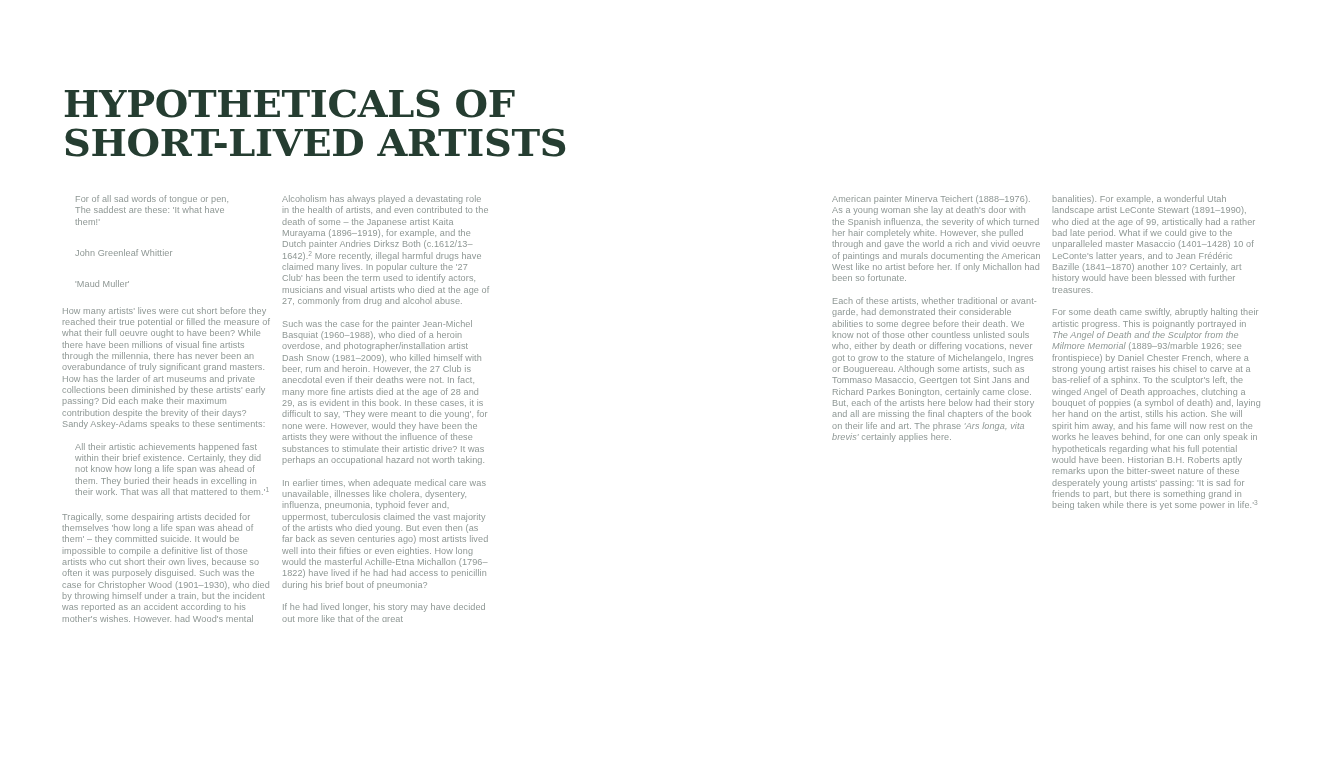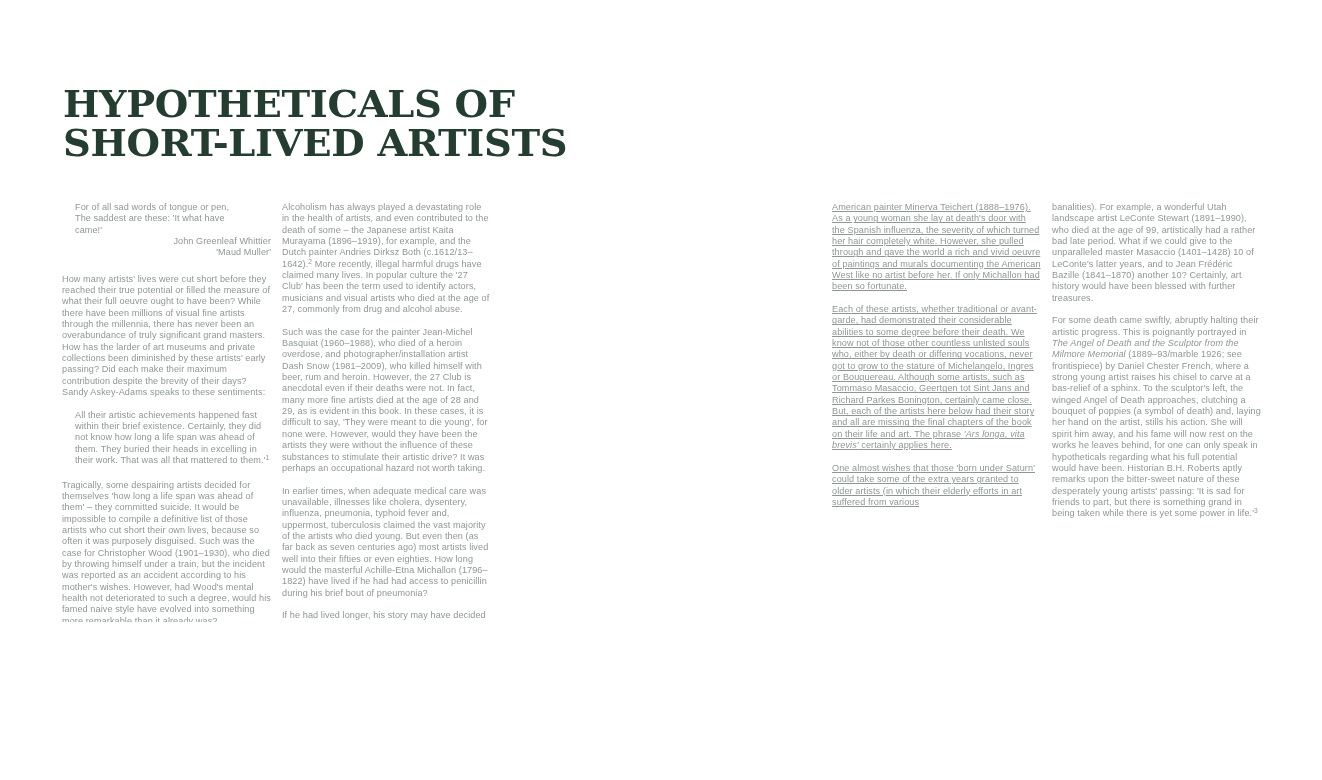--- a/index.html
+++ b/index.html
@@ -37,48 +37,49 @@
   .chapter-title .tline {
     display: block;
     white-space: nowrap;
     transform: scaleX(1.04);
     transform-origin: left center;
   }
 
   
   .col {
     position: absolute;
-    top: 202px;
+    top: 194px;
     width: 209px;
     color: #8e9794;
     font-size: 9.1px;
     line-height: 11.35px;
     letter-spacing: 0.01em;
     -webkit-font-smoothing: antialiased;
   }
   .col-1 { left: 62px;   }
   .col-2 { left: 282px;  }
-  .col-3 { left: 832px; text-decoration: underline;  }
+  .col-3 { left: 832px;  }
   .col-4 { left: 1052px; }
 
   .col p {
     margin: 0 0 11.3px 0;
   }
   .col p:last-child { margin-bottom: 0; }
 
   
   .epigraph {
     margin-left: 13px;
     width: 196px;
     margin-bottom: 15px;
   }
   .epigraph .q-line { display: block; }
   .attrib {
-    text-align: right;
+    text-align: left;
     display: block;
+    margin-top: 20px;
   }
 
   
   .extract {
     margin-left: 13px;
     width: 196px;
     margin-bottom: 13px;
   }
 
   em, .ital {
@@ -110,21 +111,21 @@
   <h1 class="chapter-title">
     <span class="tline">Hypotheticals of</span>
     <span class="tline">Short-Lived Artists</span>
   </h1>
 
   <div class="col col-1">
 
     <div class="epigraph">
       <span class="q-line">For of all sad words of tongue or pen,</span>
       <span class="q-line">The saddest are these: 'It what have</span>
-      <span class="q-line">came!'</span>
+      <span class="q-line">them!'</span>
       <span class="attrib">John Greenleaf Whittier</span>
       <span class="attrib">'Maud Muller'</span>
     </div>
 
     <p>How many artists' lives were cut short before they reached their true potential or filled the measure of what their full oeuvre ought to have been? While there have been millions of visual fine artists through the millennia, there has never been an overabundance of truly significant grand masters. How has the larder of art museums and private collections been diminished by these artists' early passing? Did each make their maximum contribution despite the brevity of their days? Sandy Askey-Adams speaks to these sentiments:</p>
 
     <div class="extract">
       <span>All their artistic achievements happened fast within their brief existence. Certainly, they did not know how long a life span was ahead of them. They buried their heads in excelling in their work. That was all that mattered to them.'</span><sup>1</sup>
     </div>
 
@@ -134,21 +135,20 @@
   <div class="col col-2">
     <p><span>Alcoholism has always played a devastating role in the health of artists, and even contributed to the death of some – the Japanese artist Kaita Murayama (1896–1919), for example, and the Dutch painter Andries Dirksz Both (c.1612/13–1642).</span><sup>2</sup><span> More recently, illegal harmful drugs have claimed many lives. In popular culture the '27 Club' has been the term used to identify actors, musicians and visual artists who died at the age of 27, commonly from drug and alcohol abuse.</span></p>
     <p>Such was the case for the painter Jean-Michel Basquiat (1960–1988), who died of a heroin overdose, and photographer/installation artist Dash Snow (1981–2009), who killed himself with beer, rum and heroin. However, the 27 Club is anecdotal even if their deaths were not. In fact, many more fine artists died at the age of 28 and 29, as is evident in this book. In these cases, it is difficult to say, 'They were meant to die young', for none were. However, would they have been the artists they were without the influence of these substances to stimulate their artistic drive? It was perhaps an occupational hazard not worth taking.</p>
     <p>In earlier times, when adequate medical care was unavailable, illnesses like cholera, dysentery, influenza, pneumonia, typhoid fever and, uppermost, tuberculosis claimed the vast majority of the artists who died young. But even then (as far back as seven centuries ago) most artists lived well into their fifties or even eighties. How long would the masterful Achille-Etna Michallon (1796–1822) have lived if he had had access to penicillin during his brief bout of pneumonia?</p>
     <p>If he had lived longer, his story may have decided out more like that of the great</p>
   </div>
 
   <div class="col col-3">
     <p>American painter Minerva Teichert (1888–1976). As a young woman she lay at death's door with the Spanish influenza, the severity of which turned her hair completely white. However, she pulled through and gave the world a rich and vivid oeuvre of paintings and murals documenting the American West like no artist before her. If only Michallon had been so fortunate.</p>
     <p><span>Each of these artists, whether traditional or avant-garde, had demonstrated their considerable abilities to some degree before their death. We know not of those other countless unlisted souls who, either by death or differing vocations, never got to grow to the stature of Michelangelo, Ingres or Bouguereau. Although some artists, such as Tommaso Masaccio, Geertgen tot Sint Jans and Richard Parkes Bonington, certainly came close. But, each of the artists here below had their story and all are missing the final chapters of the book on their life and art. The phrase </span><span class="ital">'Ars longa, vita brevis'</span><span> certainly applies here.</span></p>
-    <p>One almost wishes that those 'born under Saturn' could take some of the extra years granted to older artists (in which their elderly efforts in art suffered from various</p>
   </div>
 
   <div class="col col-4">
     <p>banalities). For example, a wonderful Utah landscape artist LeConte Stewart (1891–1990), who died at the age of 99, artistically had a rather bad late period. What if we could give to the unparalleled master Masaccio (1401–1428) 10 of LeConte's latter years, and to Jean Frédéric Bazille (1841–1870) another 10? Certainly, art history would have been blessed with further treasures.</p>
     <p><span>For some death came swiftly, abruptly halting their artistic progress. This is poignantly portrayed in </span><span class="ital">The Angel of Death and the Sculptor from the Milmore Memorial</span><span> (1889–93/marble 1926; see frontispiece) by Daniel Chester French, where a strong young artist raises his chisel to carve at a bas-relief of a sphinx. To the sculptor's left, the winged Angel of Death approaches, clutching a bouquet of poppies (a symbol of death) and, laying her hand on the artist, stills his action. She will spirit him away, and his fame will now rest on the works he leaves behind, for one can only speak in hypotheticals regarding what his full potential would have been. Historian B.H. Roberts aptly remarks upon the bitter-sweet nature of these desperately young artists' passing: 'It is sad for friends to part, but there is something grand in being taken while there is yet some power in life.'</span><sup>3</sup></p>
   </div>
 
   <div class="folio folio-left">8</div>
   <div class="folio folio-right">9</div>
 

